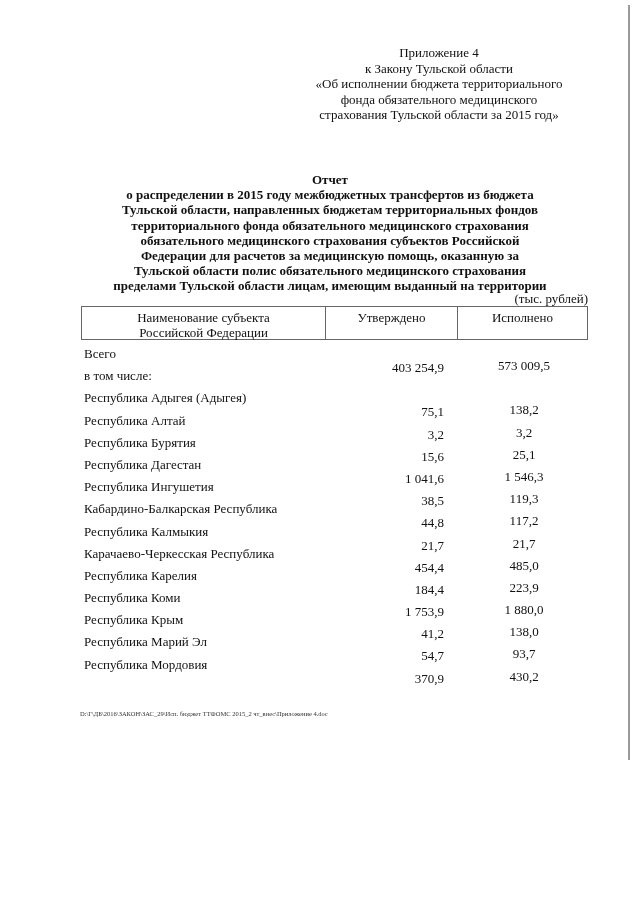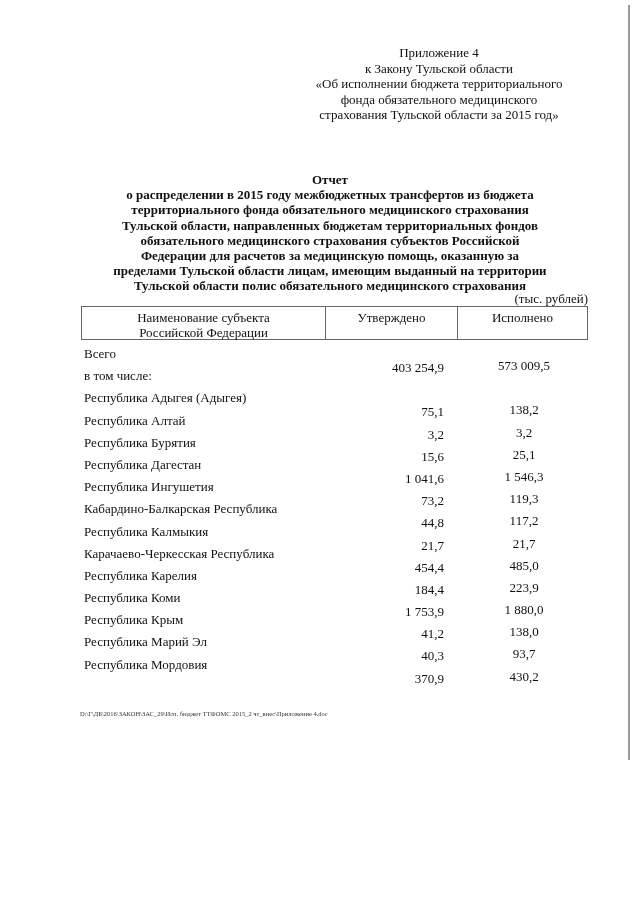--- a/index.html
+++ b/index.html
@@ -37,26 +37,26 @@
     <div>Приложение 4</div>
     <div>к Закону Тульской области</div>
     <div>«Об исполнении бюджета территориального</div>
     <div>фонда обязательного медицинского</div>
     <div>страхования Тульской области за 2015 год»</div>
   </div>
 
   <div class="title-block">
     <div>Отчет</div>
     <div>о распределении в 2015 году межбюджетных трансфертов из  бюджета</div>
+    <div>Тульской области, направленных бюджетам территориальных фондов</div>
     <div>территориального фонда обязательного медицинского страхования</div>
-    <div>Тульской области, направленных бюджетам территориальных фондов</div>
     <div>обязательного медицинского страхования субъектов Российской</div>
     <div>Федерации для расчетов за медицинскую помощь, оказанную за</div>
+    <div>Тульской области полис обязательного медицинского страхования</div>
     <div>пределами Тульской области лицам, имеющим выданный на территории</div>
-    <div>Тульской области полис обязательного медицинского страхования</div>
   </div>
 
   <div class="units">(тыс. рублей)</div>
 
   <div class="tbl-head">
     <div class="c c1">
       <div>Наименование субъекта</div>
       <div>Российской Федерации</div>
     </div>
     <div class="c c2">Утверждено</div>
@@ -89,21 +89,21 @@
       <span class="v1">15,6</span>
       <span class="v2">25,1</span>
     </div>
     <div class="row">
       <span class="name">Республика Дагестан</span>
       <span class="v1">1 041,6</span>
       <span class="v2">1 546,3</span>
     </div>
     <div class="row">
       <span class="name">Республика Ингушетия</span>
-      <span class="v1">73,2</span>
+      <span class="v1">38,5</span>
       <span class="v2">119,3</span>
     </div>
     <div class="row">
       <span class="name">Кабардино-Балкарская Республика</span>
       <span class="v1">44,8</span>
       <span class="v2">117,2</span>
     </div>
     <div class="row">
       <span class="name">Республика Калмыкия</span>
       <span class="v1">21,7</span>
@@ -124,21 +124,21 @@
       <span class="v1">1 753,9</span>
       <span class="v2">1 880,0</span>
     </div>
     <div class="row">
       <span class="name">Республика Крым</span>
       <span class="v1">41,2</span>
       <span class="v2">138,0</span>
     </div>
     <div class="row">
       <span class="name">Республика Марий Эл</span>
-      <span class="v1">40,3</span>
+      <span class="v1">54,7</span>
       <span class="v2">93,7</span>
     </div>
     <div class="row">
       <span class="name">Республика Мордовия</span>
       <span class="v1">370,9</span>
       <span class="v2">430,2</span>
     </div>
   </div>
 
   <div class="footer-path">D:\Г\ДБ\2016\ЗАКОН\ЗАС_29\Исп. бюджет ТТФОМС 2015_2 чт_внес\Приложение 4.doc</div>

